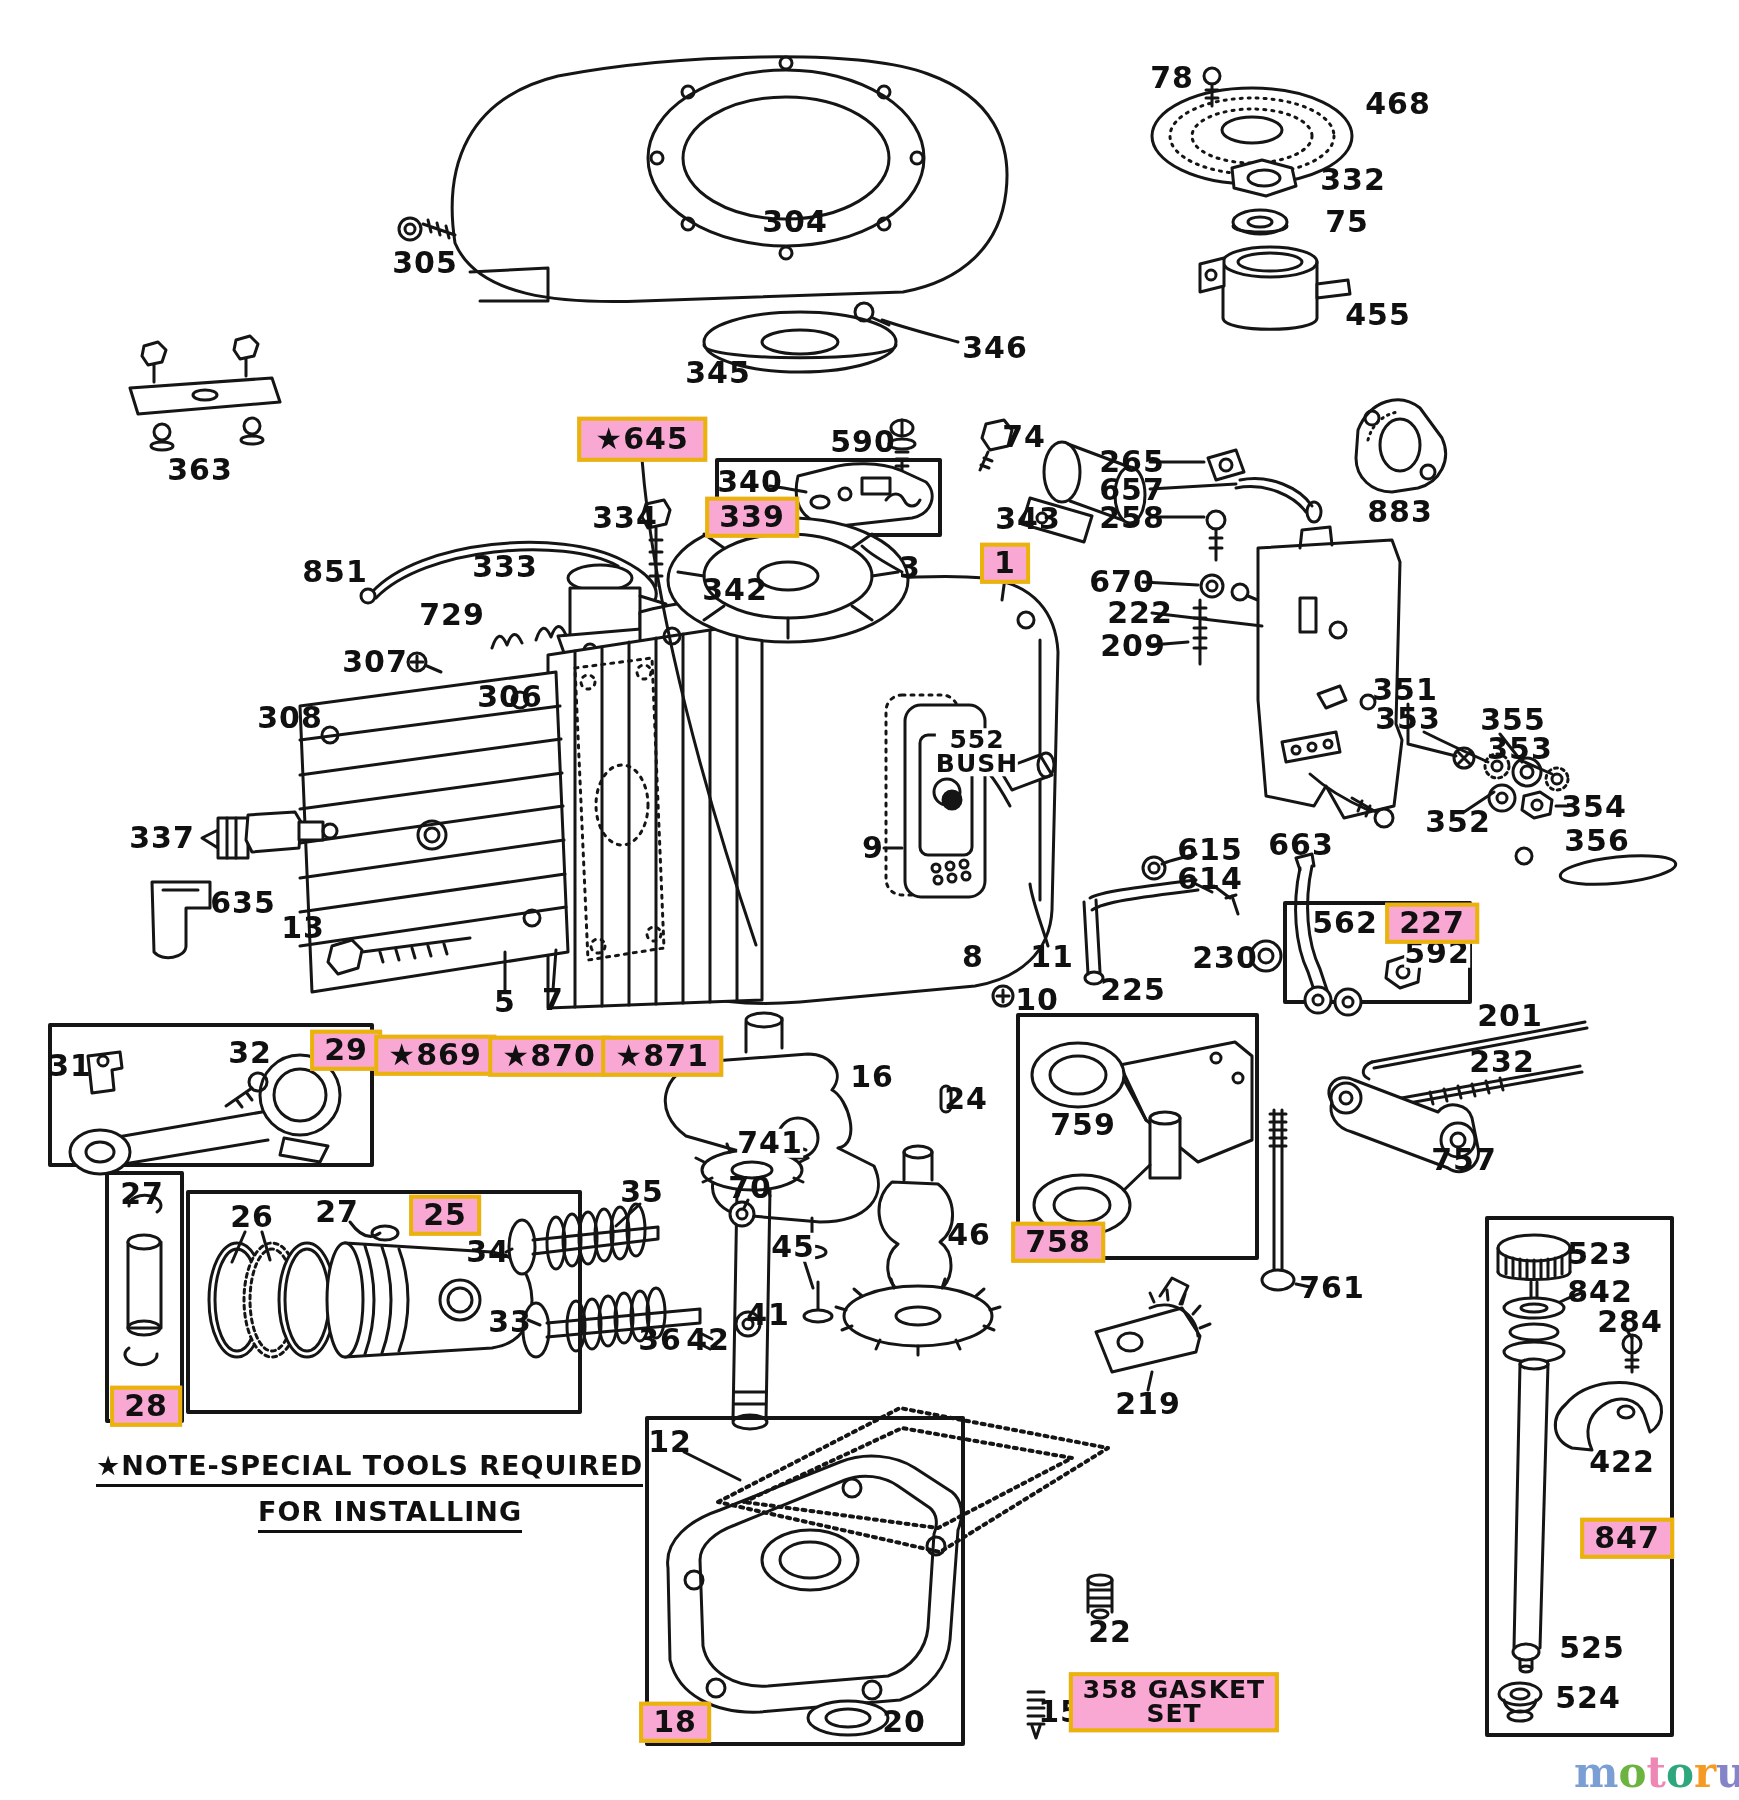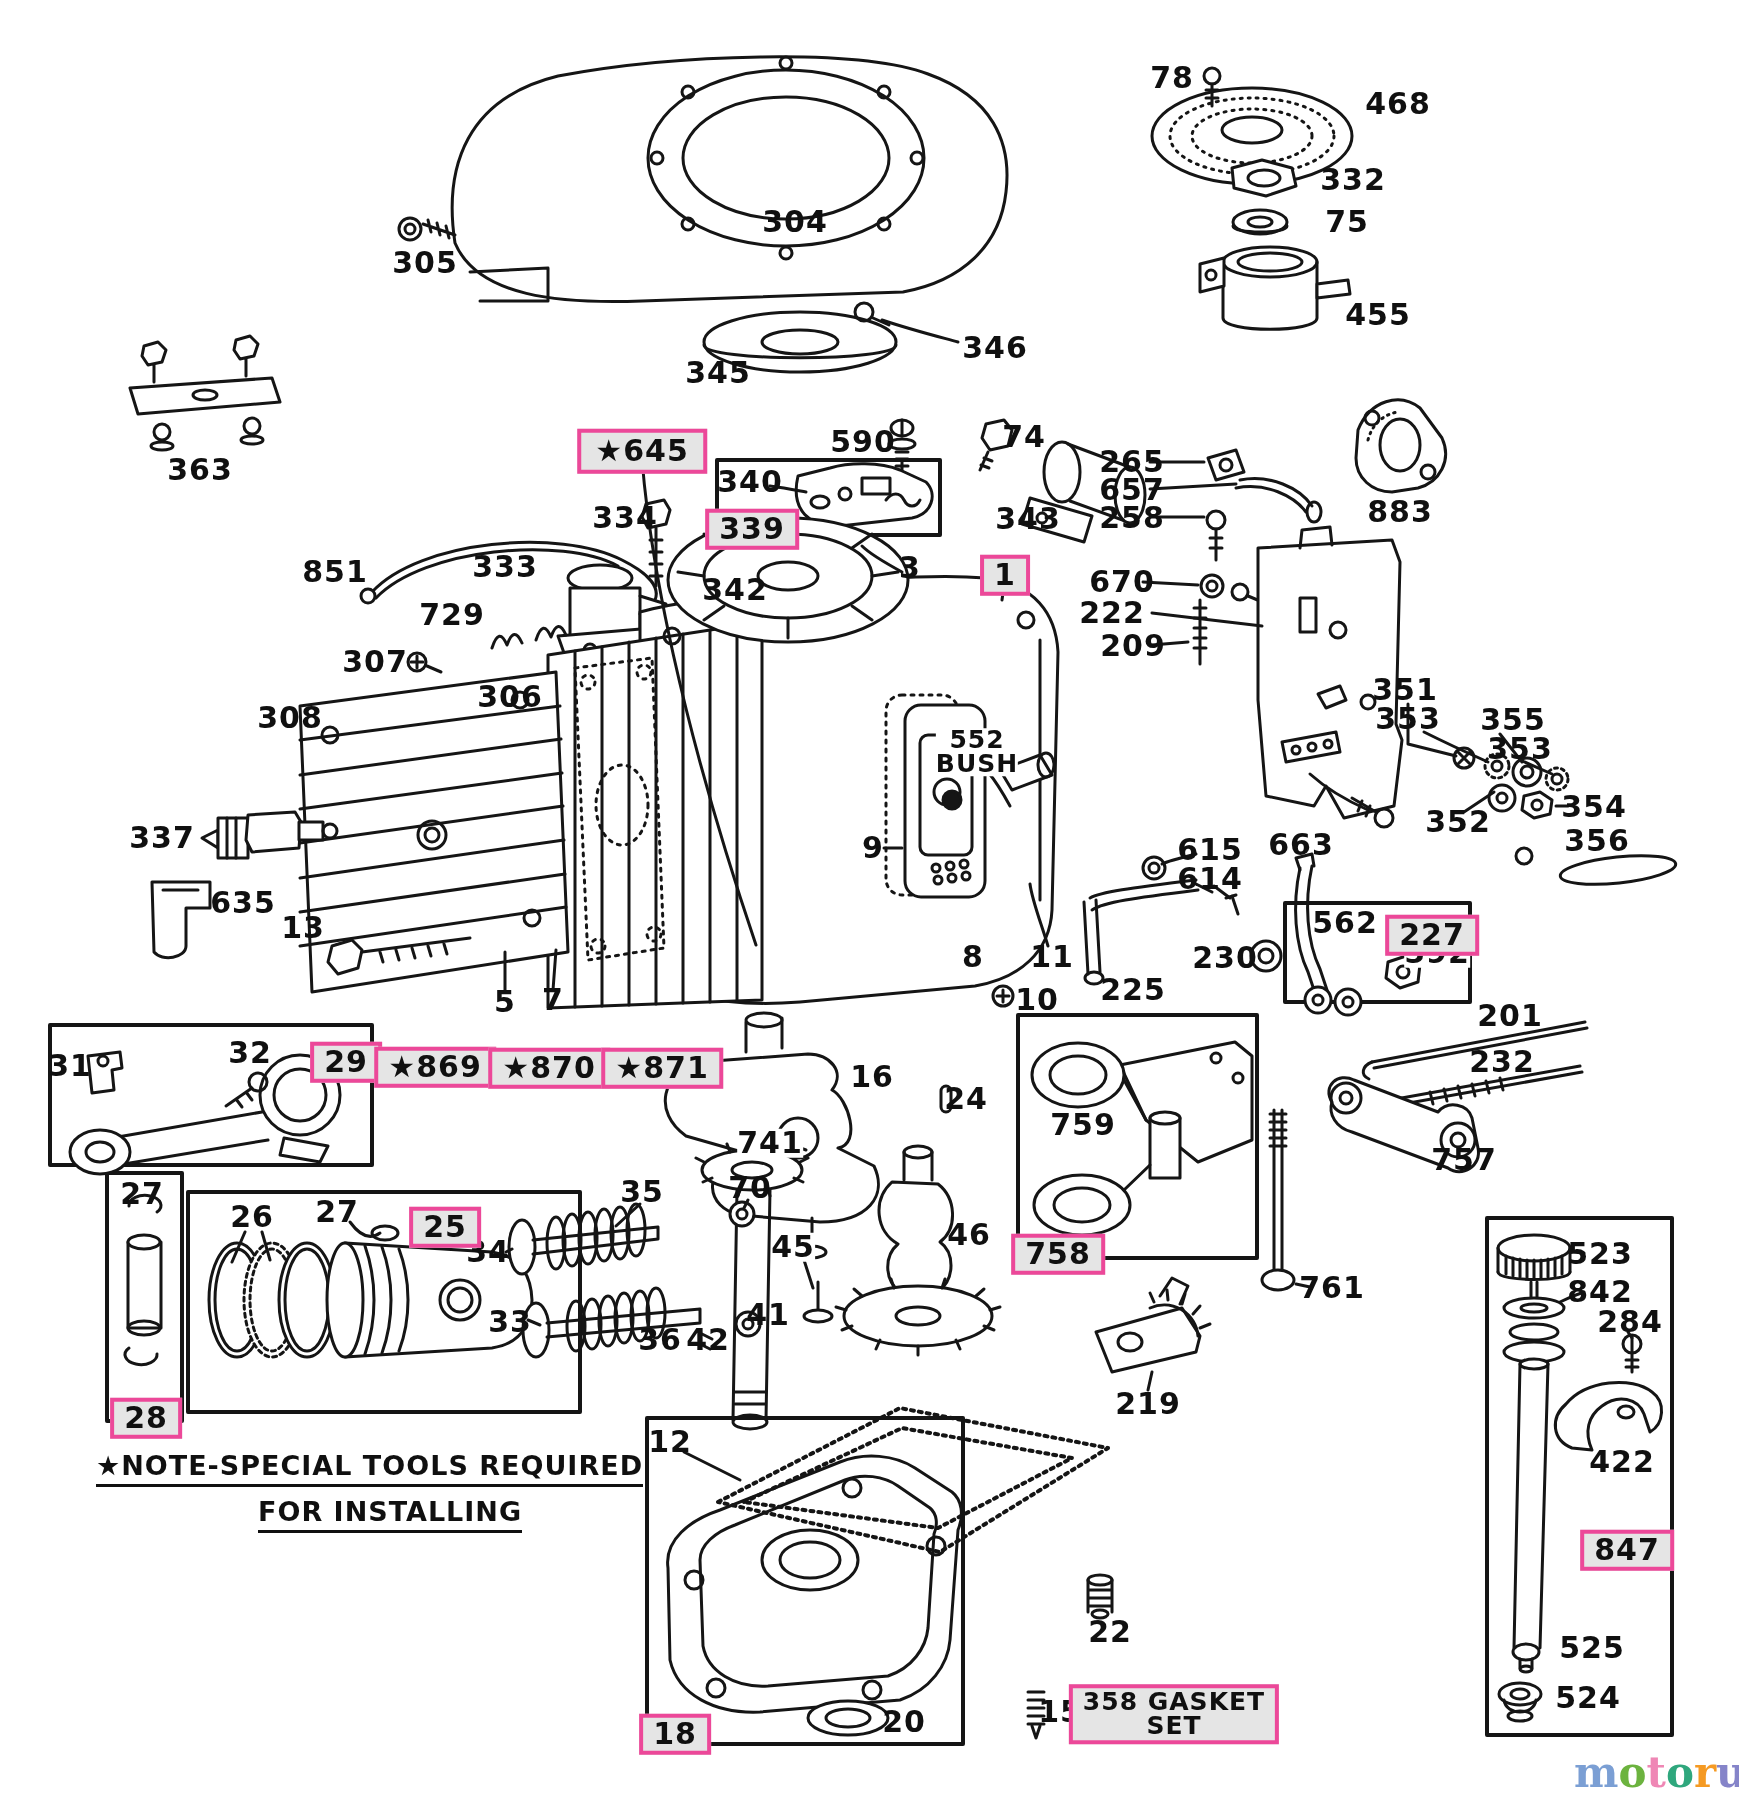--- a/index.html
+++ b/index.html
@@ -2,21 +2,21 @@
 <html><head>
 <meta charset="utf-8">
 <style>
   html,body{margin:0;padding:0;background:#fff;}
   #canvas{position:relative;width:1739px;height:1800px;background:#fff;overflow:hidden;
           font-family:"DejaVu Sans",sans-serif;}
   #art{position:absolute;left:0;top:0;}
   .lbl{position:absolute;transform:translate(-50%,-50%);font:bold 30px "DejaVu Sans",sans-serif;
        color:#101010;letter-spacing:1px;white-space:pre-line;text-align:center;line-height:0.95;}
   .lbl.sm{font-size:25px;}
-  .lbl.box{border:4px solid #ec4899;background:#e5e5e5;padding:2px 10px;margin-top:12px;}
+  .lbl.box{border:4px solid #eab308;background:#f9a8d4;padding:2px 10px;}
   .lbl.box.big{padding:4px 14px;}
   .note{position:absolute;font:bold 27px "DejaVu Sans",sans-serif;color:#101010;letter-spacing:1px;
         border-bottom:3px solid #101010;padding-bottom:3px;white-space:nowrap;}
   #logo{position:absolute;left:1574px;top:1748px;font-family:"DejaVu Serif",serif;
         font-weight:bold;font-size:42px;letter-spacing:0px;cursor:pointer;}
 </style>
 </head>
 <body>
 
 <div id="canvas">
@@ -541,21 +541,21 @@
   <div class="lbl" style="left:910px;top:568px">3</div>
   <div class="lbl" style="left:335px;top:572px">851</div>
   <div class="lbl" style="left:452px;top:615px">729</div>
   <div class="lbl" style="left:375px;top:662px">307</div>
   <div class="lbl" style="left:510px;top:697px">306</div>
   <div class="lbl" style="left:290px;top:718px">308</div>
   <div class="lbl" style="left:1132px;top:462px">265</div>
   <div class="lbl" style="left:1132px;top:490px">657</div>
   <div class="lbl" style="left:1132px;top:518px">258</div>
   <div class="lbl" style="left:1122px;top:582px">670</div>
-  <div class="lbl" style="left:1112px;top:613px">222</div>
+  <div class="lbl" style="left:1140px;top:613px">222</div>
   <div class="lbl" style="left:1133px;top:646px">209</div>
   <div class="lbl" style="left:1405px;top:690px">351</div>
   <div class="lbl" style="left:1408px;top:719px">353</div>
   <div class="lbl" style="left:1513px;top:720px">355</div>
   <div class="lbl" style="left:1520px;top:749px">353</div>
   <div class="lbl" style="left:1458px;top:822px">352</div>
   <div class="lbl" style="left:1594px;top:807px">354</div>
   <div class="lbl" style="left:1597px;top:841px">356</div>
   <div class="lbl" style="left:1301px;top:845px">663</div>
   <div class="lbl sm" style="left:977px;top:752px;background:#fff">552

